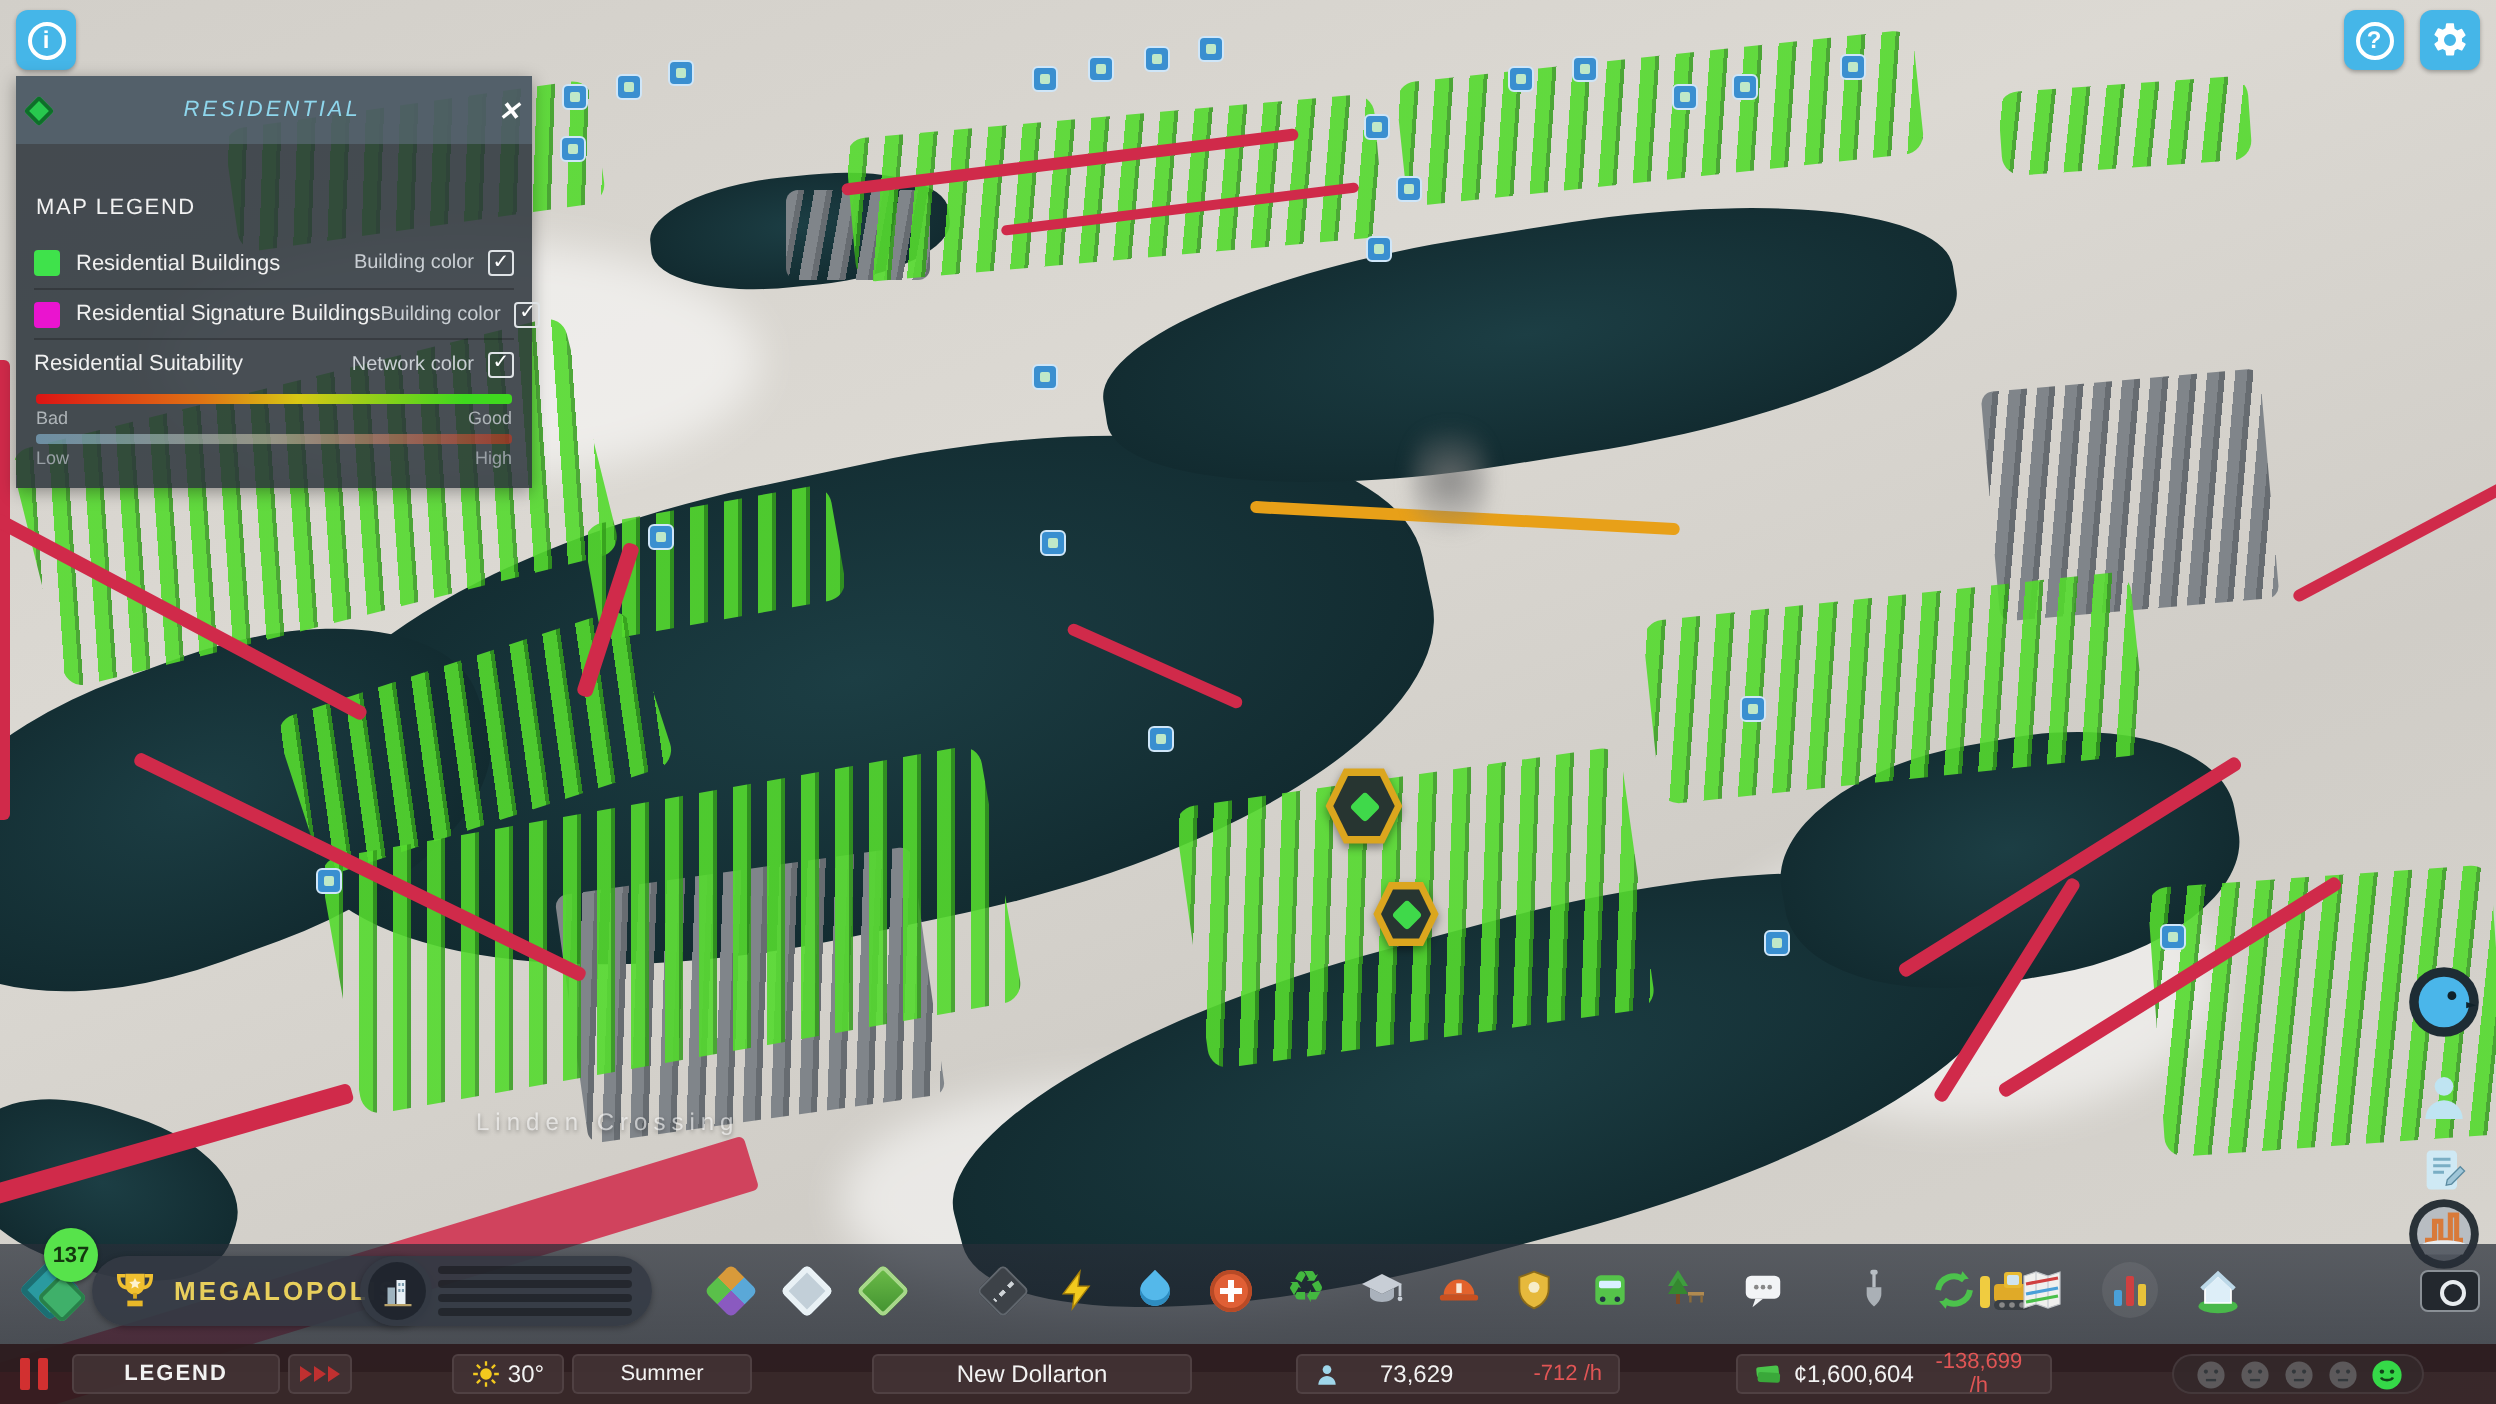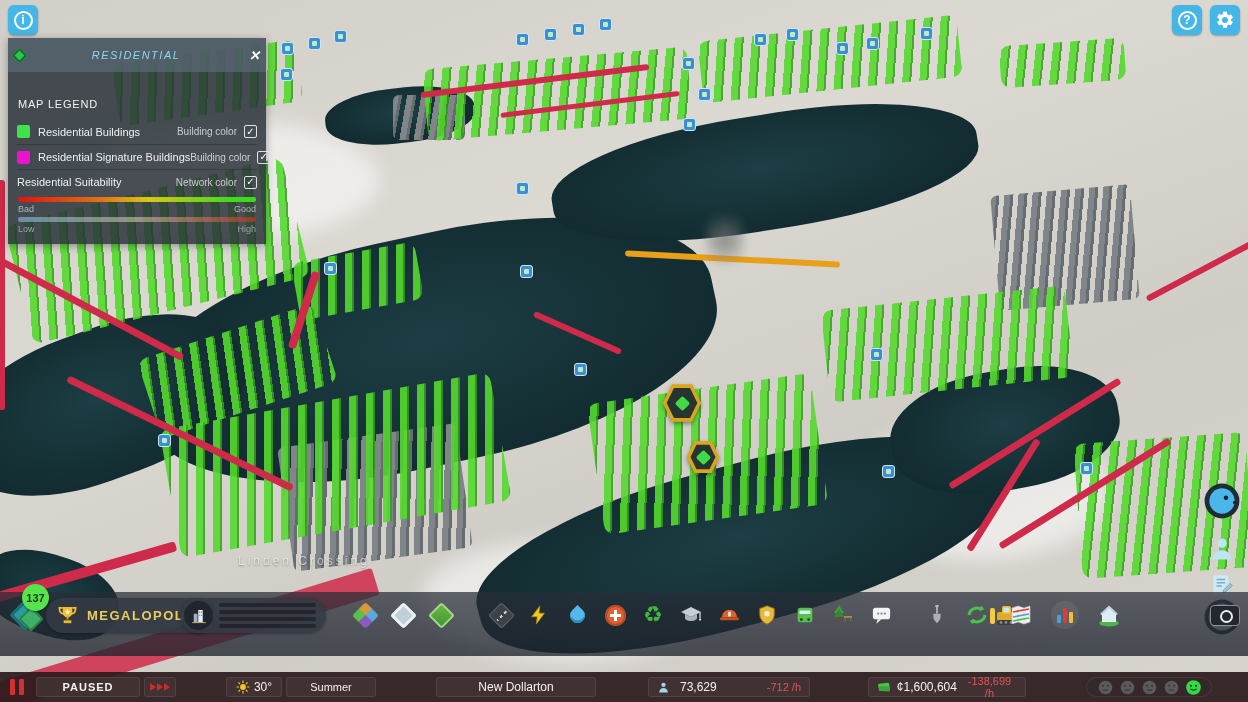--- a/index.html
+++ b/index.html
@@ -55,21 +55,21 @@
   .grad-poll{background:linear-gradient(90deg,#8fc6e8,#d8cfb0 50%,#d93214);opacity:.55;}
   .lg-minmax{display:flex;justify-content:space-between;color:#aeb4b8;font-size:9px;margin:0 1px;}
   .dim, .dim .lg-label{color:#99a0a6;}
   .dim .cb{border-color:#99a0a6;}
 
   
   .rail-btn{position:absolute;left:1203px;width:38px;height:38px;display:flex;align-items:center;
     justify-content:center;cursor:pointer;}
 
   
-  .toolbar{position:absolute;left:0;right:0;bottom:46px;height:64px;
+  .toolbar{position:absolute;left:0;right:0;bottom:16px;height:64px;
     background:linear-gradient(rgba(40,46,56,.72),rgba(30,36,46,.78));text-align:right;}
   .pill{position:absolute;top:6px;height:35px;background:rgba(52,58,68,.88);border-radius:18px;
     display:flex;align-items:center;box-shadow:0 1px 3px rgba(0,0,0,.3);}
   .trophy-pill{left:46px;padding:0 16px 0 10px;cursor:pointer;}
   .trophy-label{color:#e8cf5c;font-size:13px;letter-spacing:1.5px;font-weight:bold;margin-left:8px;}
   .demand-pill{left:180px;width:146px;padding:0 10px 0 4px;cursor:pointer;}
   .demand-ic{width:29px;height:29px;border-radius:50%;background:rgba(30,36,44,.9);display:flex;
     align-items:center;justify-content:center;margin-right:6px;flex:0 0 auto;}
   .bars{flex:1;display:flex;flex-direction:column;gap:3px;}
   .bar-track{height:4px;border-radius:2px;background:rgba(0,0,0,.35);overflow:hidden;}
@@ -469,41 +469,41 @@
     <span class="ti" style="position:absolute;right:8px;top:8px;">
         <span class="cam"></span>
       </span>
   </div>
 
   <div class="statusbar">
     <span class="pause-ic">
         <span></span>
         <span></span>
       </span>
-    <div class="sp" style="left:36px;width:104px;font-weight:bold;letter-spacing:1px;">PAUSED</div>
+    <div class="sp" style="left:36px;width:104px;font-weight:bold;letter-spacing:1px;">LEGEND</div>
     <div class="sp speed-btn">
       <span class="tri"></span>
       <span class="tri"></span>
       <span class="tri"></span>
     </div>
 
     <div class="sp" style="left:226px;width:56px;gap:4px;font-size:12px;">
       <svg width="14" height="14" viewBox="0 0 24 24">
           <circle cx="12" cy="12" r="5" fill="#f2c91e"></circle>
           <g stroke="#f2c91e" stroke-width="2">
             <path d="M12 1v4M12 19v4M1 12h4M19 12h4M4.2 4.2L7 7M17 17l2.8 2.8M19.8 4.2L17 7M7 17l-2.8 2.8"></path>
           </g>
         </svg>
       <span>30°</span>
     </div>
     <div class="sp" style="left:286px;width:90px;">Summer</div>
 
     <div class="sp" style="left:436px;width:160px;font-size:12px;">New Dollarton</div>
 
-    <div class="sp" style="left:648px;width:162px;justify-content:flex-start;padding:0 8px;gap:10px;">
+    <div class="sp" style="left:648px;width:162px;justify-content:flex-start;padding:0 8px;gap:20px;">
       <svg width="13" height="13" viewBox="0 0 24 24" fill="#9fd6ea">
           <circle cx="12" cy="7" r="4"></circle>
           <path d="M4 21c0-4.4 3.6-8 8-8s8 3.6 8 8z"></path>
         </svg>
       <span style="font-size:12px;">73,629</span>
       <span class="rate" style="margin-left:auto;">-712 /h</span>
     </div>
 
     <div class="sp" style="left:868px;width:158px;justify-content:flex-start;padding:0 8px;gap:5px;">
       <svg width="15" height="13" viewBox="0 0 24 20">

